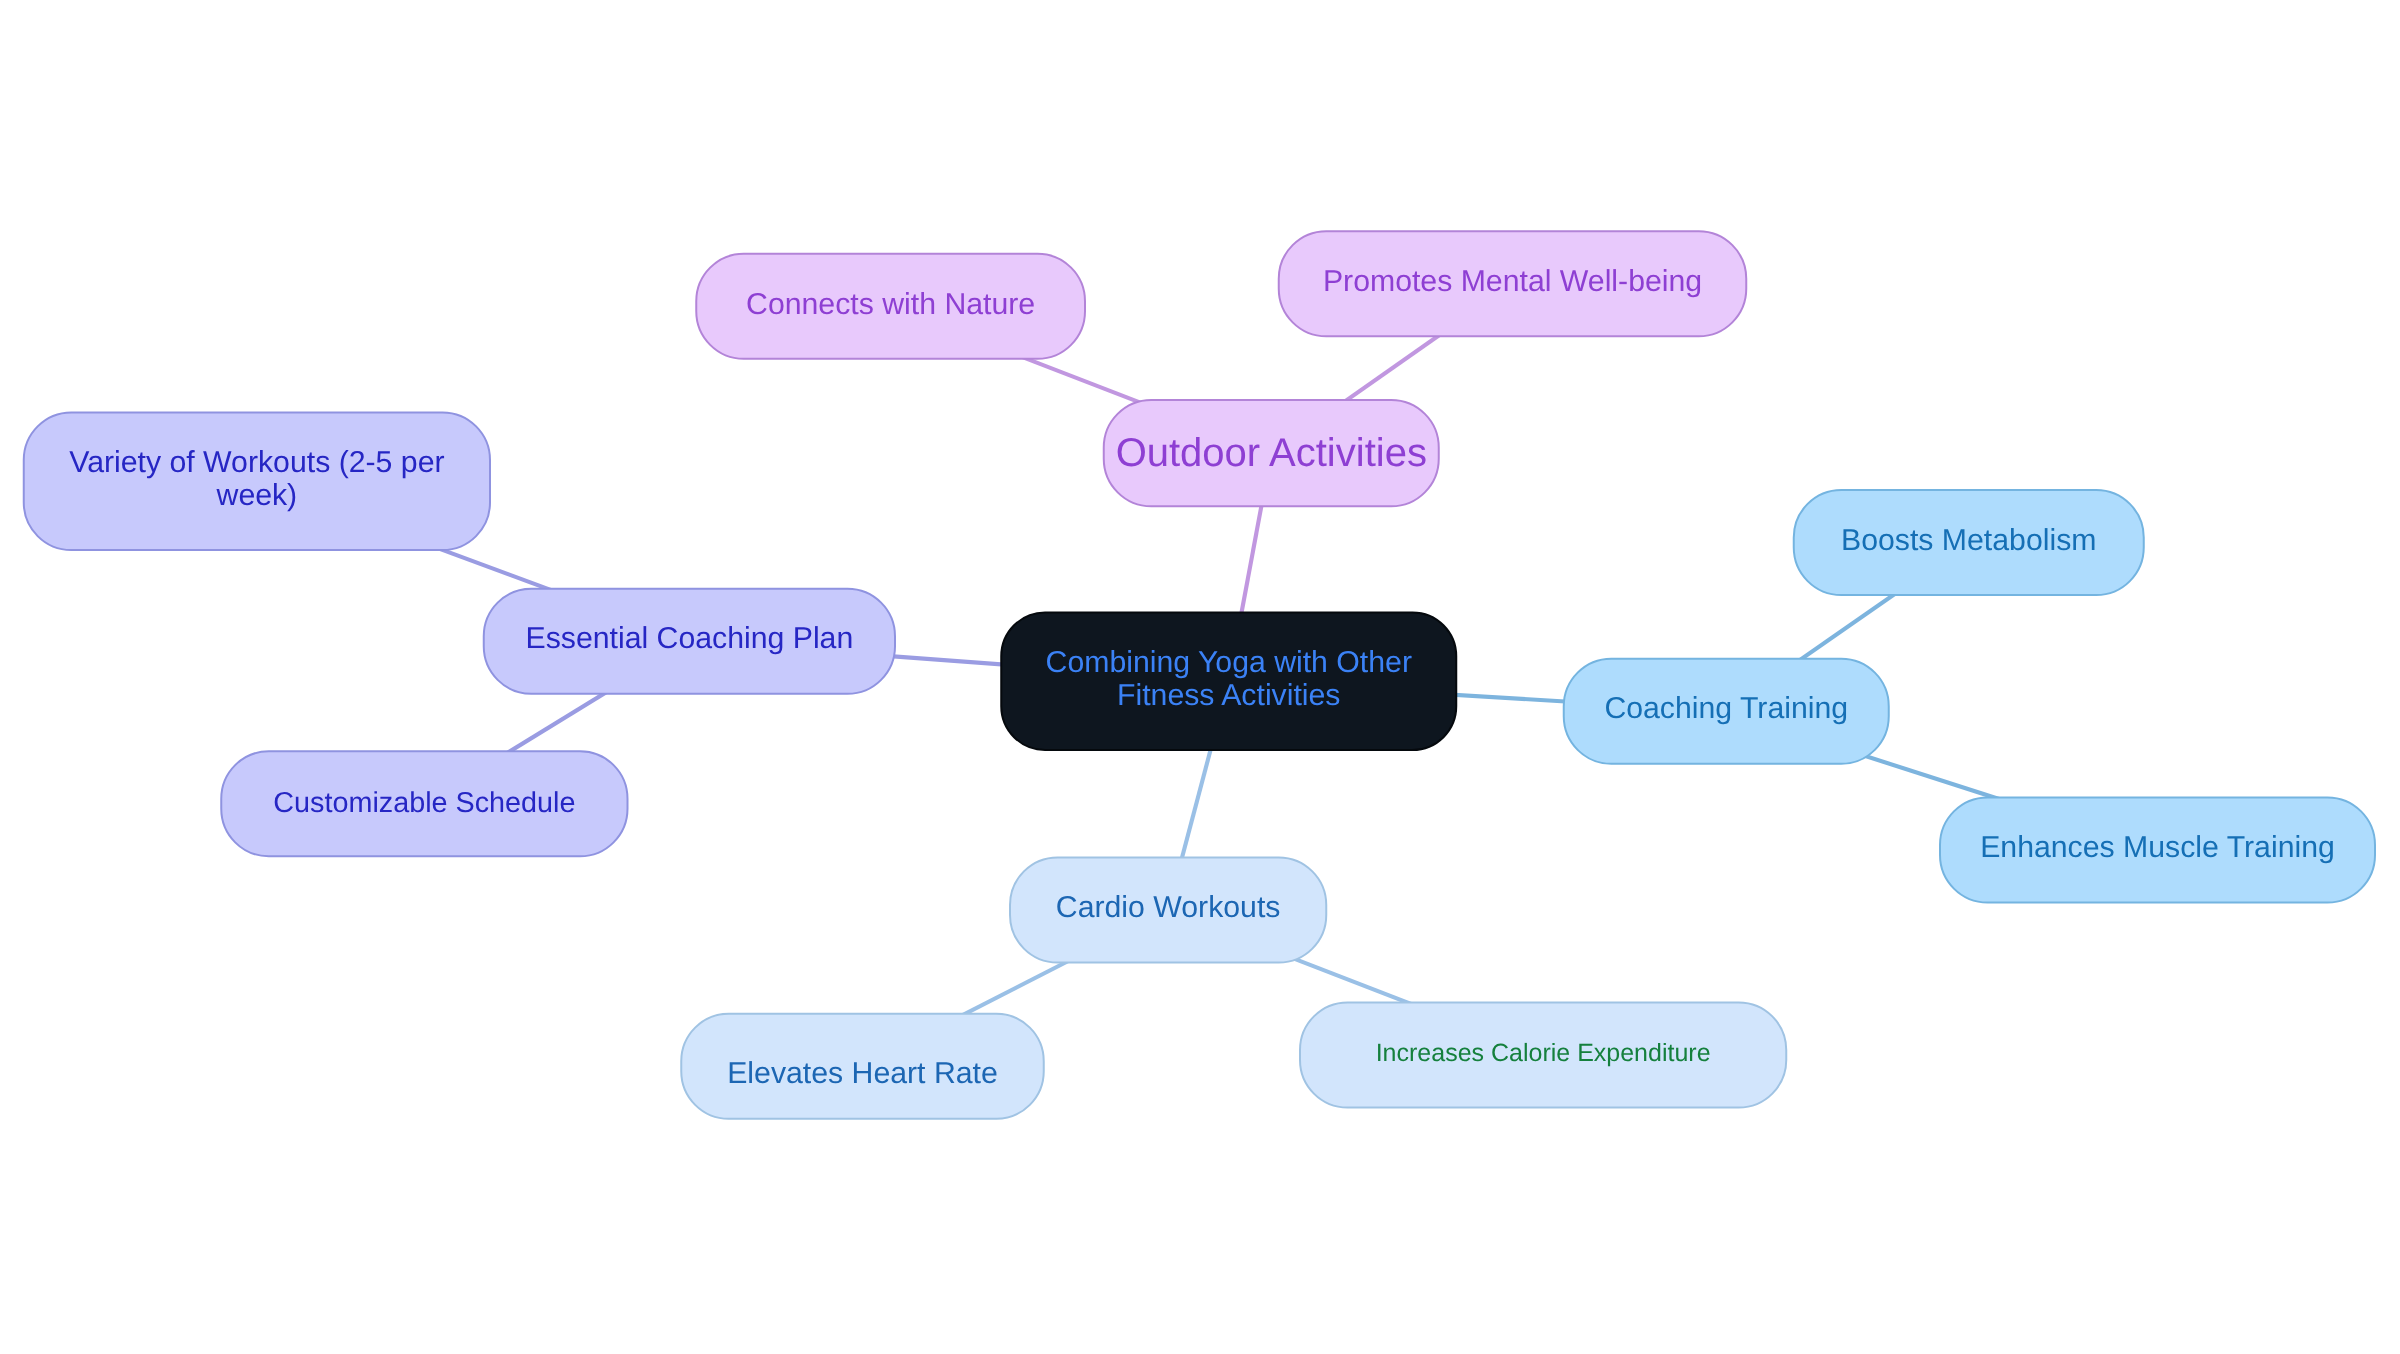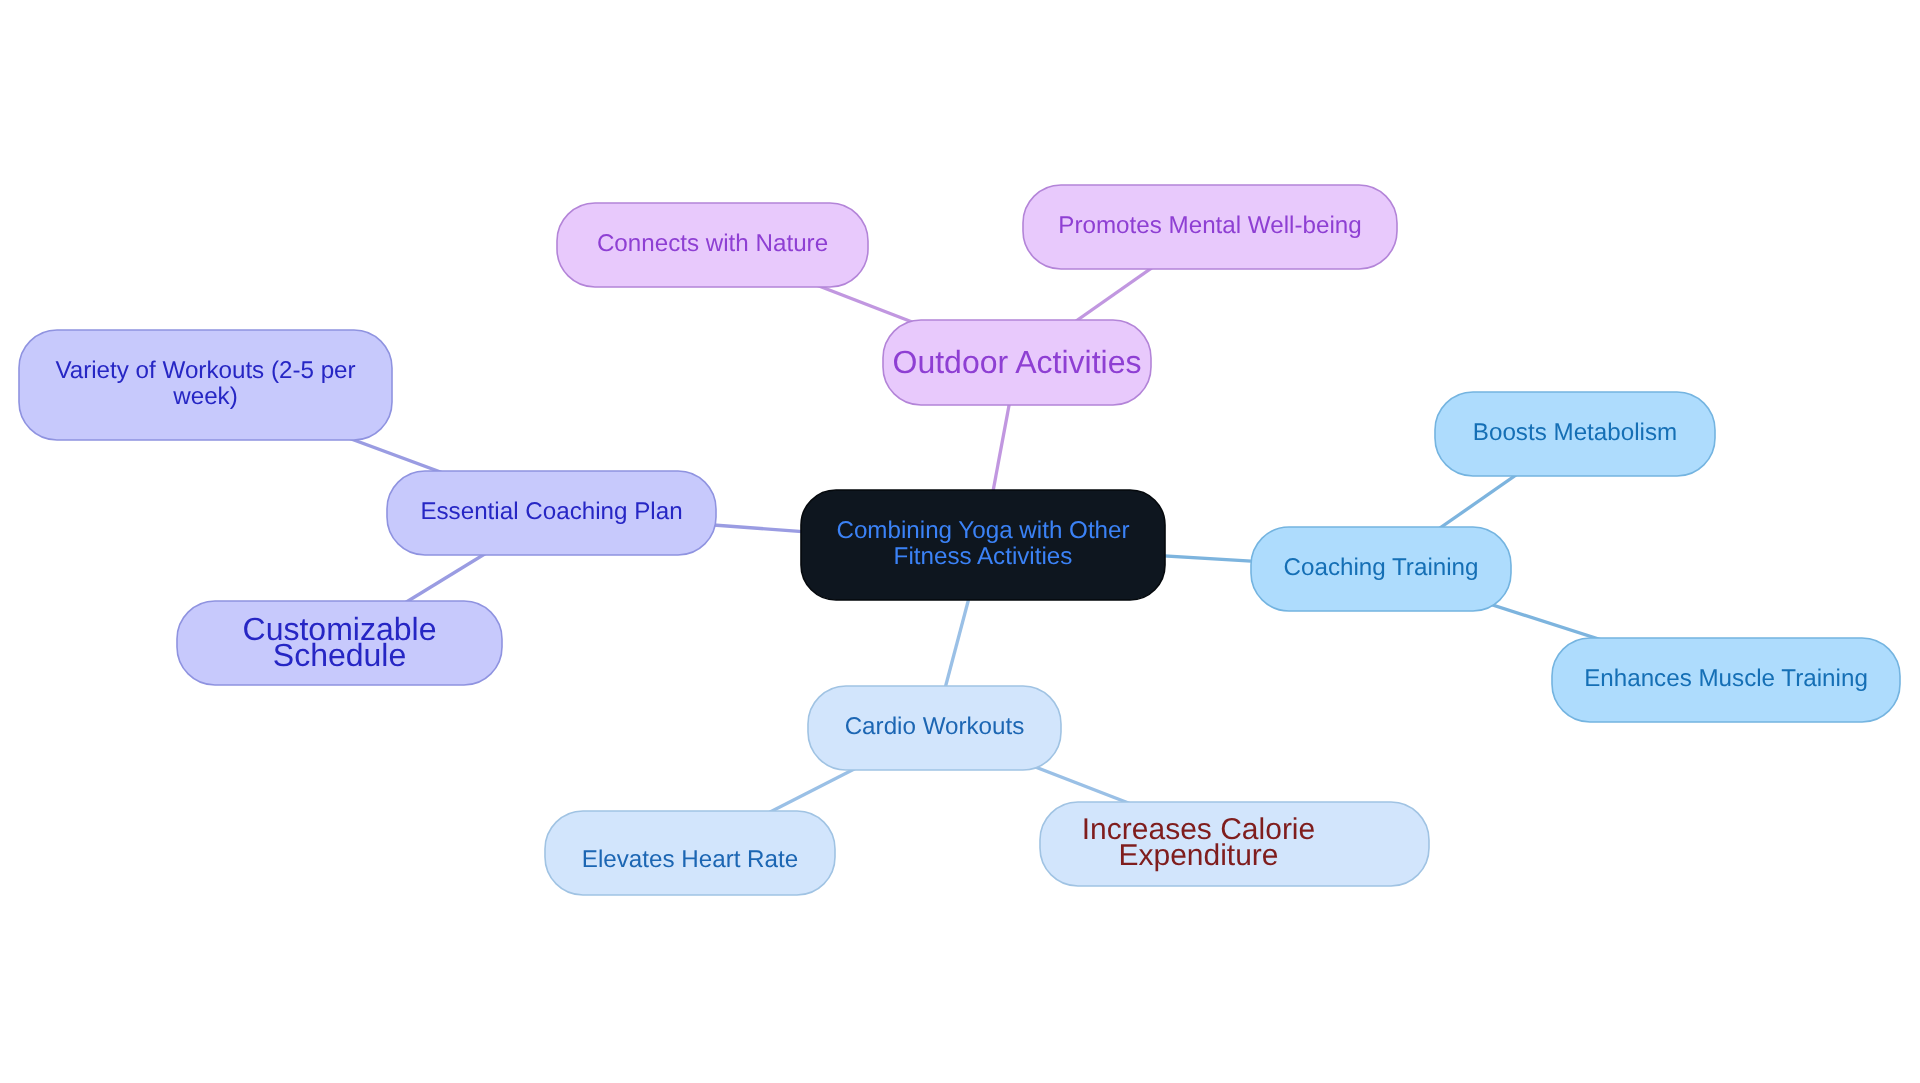--- a/index.html
+++ b/index.html
@@ -69,39 +69,39 @@
       </div>
     <div class="node" style="left:387px;top:471px;width:329px;height:84px;color:#2626c4;font-size:24.2px">
         <span>Essential Coaching Plan</span>
       </div>
     <div class="node" style="left:19px;top:330px;width:373px;height:110px;color:#2626c4;font-size:24.2px">
         <span>
           <span>Variety of Workouts (2-5 per</span>
           <span>week)</span>
         </span>
       </div>
-    <div class="node" style="left:177px;top:601px;width:325px;height:84px;color:#2626c4;font-size:32px">
+    <div class="node" style="left:177px;top:601px;width:325px;height:84px;color:#2626c4;font-size:23px">
         <span>Customizable Schedule</span>
       </div>
     <div class="node" style="left:1251px;top:527px;width:260px;height:84px;color:#156fb5;font-size:24.2px">
         <span>Coaching Training</span>
       </div>
     <div class="node" style="left:1435px;top:392px;width:280px;height:84px;color:#156fb5;font-size:24.2px">
         <span>Boosts Metabolism</span>
       </div>
     <div class="node" style="left:1552px;top:638px;width:348px;height:84px;color:#156fb5;font-size:24.2px">
         <span>Enhances Muscle Training</span>
       </div>
     <div class="node" style="left:808px;top:686px;width:253px;height:84px;color:#1c66b3;font-size:24.2px">
         <span>Cardio Workouts</span>
       </div>
     <div class="node" style="left:545px;top:811px;width:290px;height:99px;color:#1c66b3;font-size:24.2px">
         <span>Elevates Heart Rate</span>
       </div>
-    <div class="node" style="left:1004px;top:802px;width:389px;height:84px;color:#7f1d1d;font-size:30px">
+    <div class="node" style="left:1040px;top:802px;width:389px;height:84px;color:#15803d;font-size:20px">
         <span>Increases Calorie Expenditure</span>
       </div>
     <div class="node" style="left:801px;top:490px;width:364px;height:110px;color:#3b82f6;font-size:24.2px">
         <span>
           <span>Combining Yoga with Other</span>
           <span>Fitness Activities</span>
         </span>
       </div>
   </div>
 

